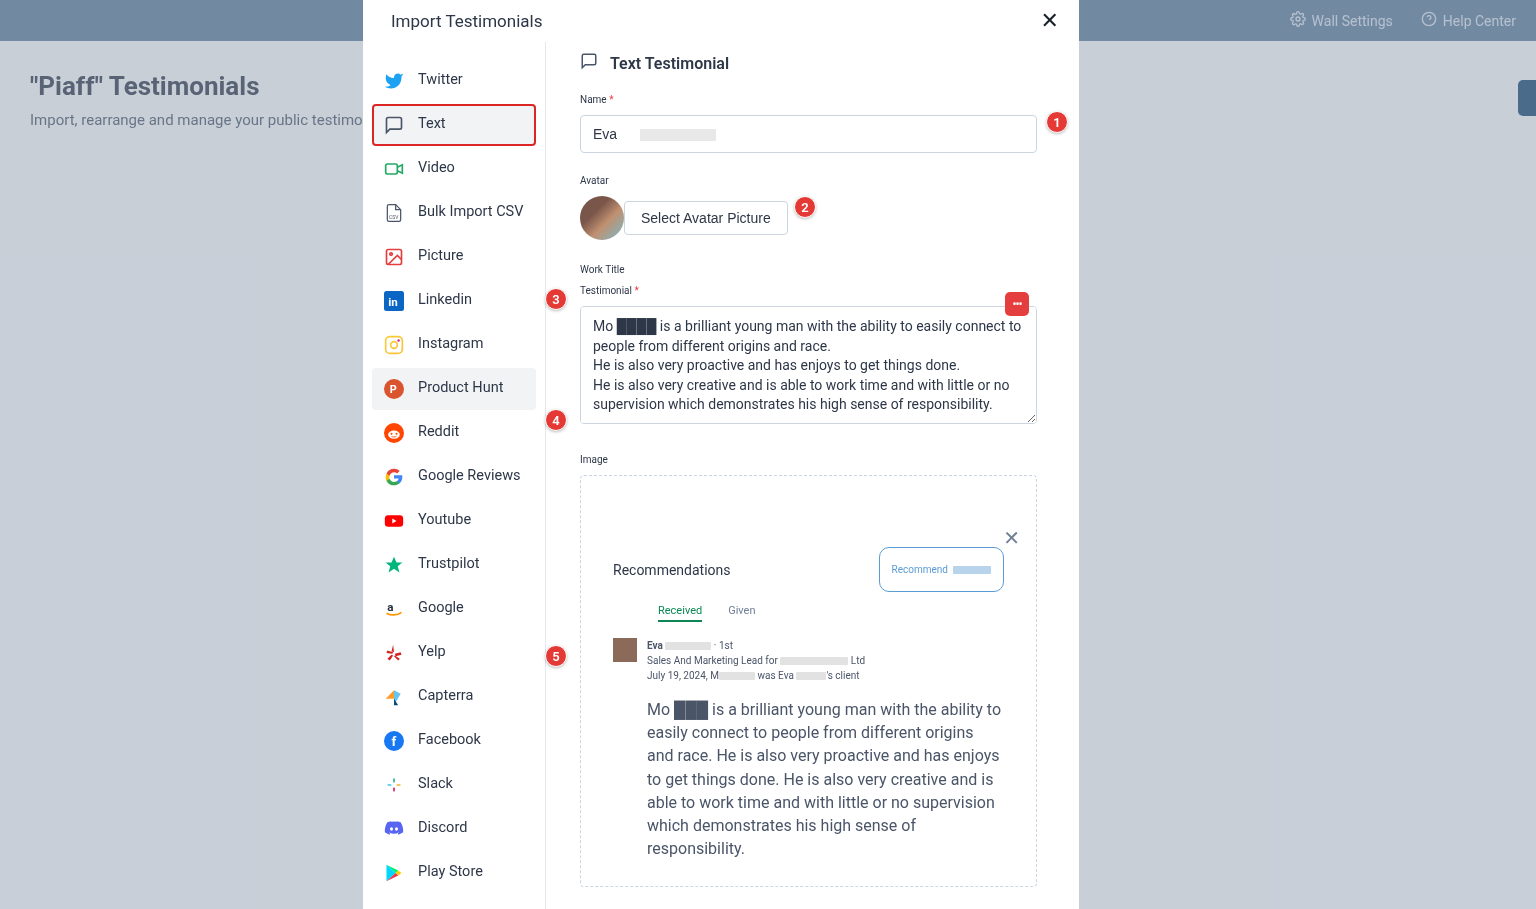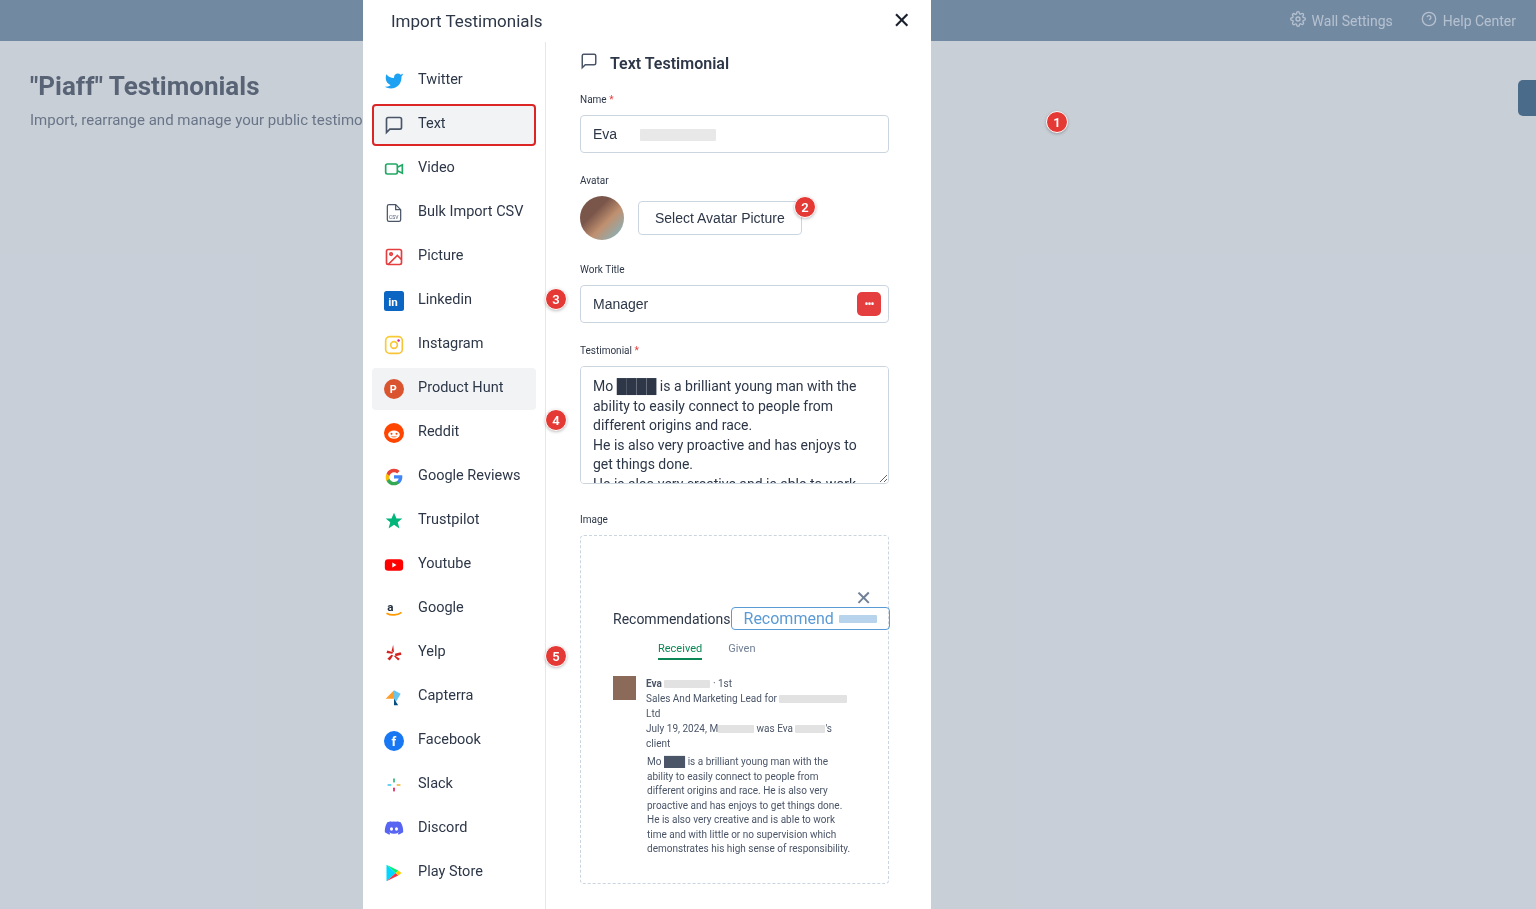--- a/index.html
+++ b/index.html
@@ -44,21 +44,21 @@
     }
     .overlay {
       position: absolute;
       inset: 0;
       background: rgba(143,156,174,0.45);
     }
     .modal {
       position: absolute;
       top: 0;
       left: 363px;
-      width: 568px;
+      width: 716px;
       height: 909px;
       background: #fff;
       display: flex;
       flex-direction: column;
     }
     .modal-header {
       height: 42px;
       display: flex;
       align-items: center;
       justify-content: space-between;
@@ -139,21 +139,20 @@
       border: 1px solid #cbd5e0;
       border-radius: 4px;
       padding: 0 12px;
       font-size: 14px;
       color: #2d3748;
       margin-bottom: 22px;
     }
     .avatar-row {
       display: flex;
       align-items: center;
-      gap: 14px;
       margin-bottom: 24px;
     }
     .avatar-circle {
       width: 44px;
       height: 44px;
       border-radius: 50%;
       background: linear-gradient(135deg,#7a564a 35%,#c09070 60%,#8ab0b5 90%);
     }
     .avatar-btn {
       height: 34px;
@@ -217,23 +216,23 @@
       align-items: center;
       margin-bottom: 12px;
       margin-top: 15px;
     }
     .rec-title {
       font-size: 14px;
       color: #2d3748;
     }
     .rec-btn {
       border: 1px solid #5b9bd5;
-      border-radius: 4px;
-      padding: 1px 12px;
-      font-size: 16px;
+      border-radius: 10px;
+      padding: 16px 12px;
+      font-size: 10px;
       color: #5b9bd5;
       display: flex;
       align-items: center;
       gap: 5px;
     }
     .rec-btn .redact-b { background: #b8d4ed; height: 8px; width: 38px; border-radius: 1px;}
     .rec-tabs {
       display: flex;
       gap: 26px;
       font-size: 11px;
@@ -242,21 +241,21 @@
     }
     .rec-tab-active {
       color: #0a8754;
       border-bottom: 2px solid #0a8754;
       padding-bottom: 3px;
       margin-left: 45px;
     }
     .rec-item { display: flex; gap: 10px; }
     .rec-avatar { width: 24px; height: 24px; background: #8b6a5a; }
     .rec-meta { font-size: 10px; color: #4a5568; line-height: 1.5; }
-    .rec-body { font-size: 10px; color: #4a5568; line-height: 1.45; margin-top: 4px; padding-left: 34px;}
+    .rec-body { font-size: 16px; color: #4a5568; line-height: 1.45; margin-top: 15px; padding-left: 34px;}
     .redact { display:inline-block; background:#e2e2e2; height:8px; border-radius:1px; vertical-align:middle;}
     .rating-date {
       display: flex;
       margin-top: 24px;
     }
     .rating-date > div:first-child { width: 280px; }
     .circ-badge {
       position: absolute;
       width: 22px;
       height: 22px;
@@ -415,34 +414,34 @@
               <path d="M22 12c0-.7-.06-1.4-.18-2H12v3.8h5.6a4.8 4.8 0 01-2.08 3.15v2.6h3.36C20.84 17.75 22 15.13 22 12z" fill="#4285F4"></path>
               <path d="M12 22c2.7 0 4.96-.9 6.62-2.42l-3.36-2.6c-.93.62-2.12.99-3.26.99-2.5 0-4.63-1.69-5.39-3.96H3.14v2.68A10 10 0 0012 22z" fill="#34A853"></path>
               <path d="M6.61 14c-.19-.57-.3-1.18-.3-1.8 0-.62.11-1.23.3-1.8V7.72H3.14A10 10 0 002 12.2c0 1.6.38 3.12 1.14 4.48L6.61 14z" fill="#FBBC05"></path>
               <path d="M12 6.2c1.47 0 2.78.5 3.82 1.5l2.86-2.86C16.96 3.2 14.7 2.2 12 2.2A10 10 0 003.14 7.72L6.61 10.4C7.37 8.13 9.5 6.2 12 6.2z" fill="#EA4335"></path>
             </svg>
           </span>
           <span>Google Reviews</span>
         </div>
         <div class="sidebar-item">
           <span class="icon-box">
+            <svg width="20" height="20" viewBox="0 0 24 24">
+              <rect x="1" y="5" width="22" height="14" rx="4" fill="#FF0000"></rect>
+              <polygon points="10,9 10,15 15,12" fill="#fff"></polygon>
+            </svg>
+          </span>
+          <span>Youtube</span>
+        </div>
+        <div class="sidebar-item">
+          <span class="icon-box">
             <svg width="20" height="20" viewBox="0 0 24 24" fill="#00B67A">
               <polygon points="12,2 15,9 22,9 16.5,13.5 18.5,21 12,16.5 5.5,21 7.5,13.5 2,9 9,9"></polygon>
             </svg>
           </span>
           <span>Trustpilot</span>
-        </div>
-        <div class="sidebar-item">
-          <span class="icon-box">
-            <svg width="20" height="20" viewBox="0 0 24 24">
-              <rect x="1" y="5" width="22" height="14" rx="4" fill="#FF0000"></rect>
-              <polygon points="10,9 10,15 15,12" fill="#fff"></polygon>
-            </svg>
-          </span>
-          <span>Youtube</span>
         </div>
         <div class="sidebar-item">
           <span class="icon-box">
             <svg width="20" height="20" viewBox="0 0 24 24">
               <text x="4" y="14" font-size="14" font-weight="bold" fill="#232F3E">a</text>
               <path d="M3 17c5 3 13 3 18-1" stroke="#FF9900" stroke-width="2" fill="none"></path>
             </svg>
           </span>
           <span>Google</span>
         </div>
@@ -520,21 +519,20 @@
       </div>
 
       <label class="form-label">Avatar</label>
       <div class="avatar-row">
         <div class="avatar-circle"></div>
         <button class="avatar-btn">Select Avatar Picture</button>
       </div>
 
       <label class="form-label">Work Title</label>
       <div class="input-wrap">
-        <input class="text-input" value="Manager" style="">
         <div class="input-suffix">•••</div>
       </div>
 
       <label class="form-label"><span>Testimonial</span> <span class="req">*</span></label>
       <textarea class="textarea-input" style="">Mo ████ is a brilliant young man with the ability to easily connect to people from different origins and race.
 He is also very proactive and has enjoys to get things done.
 He is also very creative and is able to work time and with little or no supervision which demonstrates his high sense of responsibility.</textarea>
 
       <label class="form-label">Image</label>
       <div class="image-drop">

